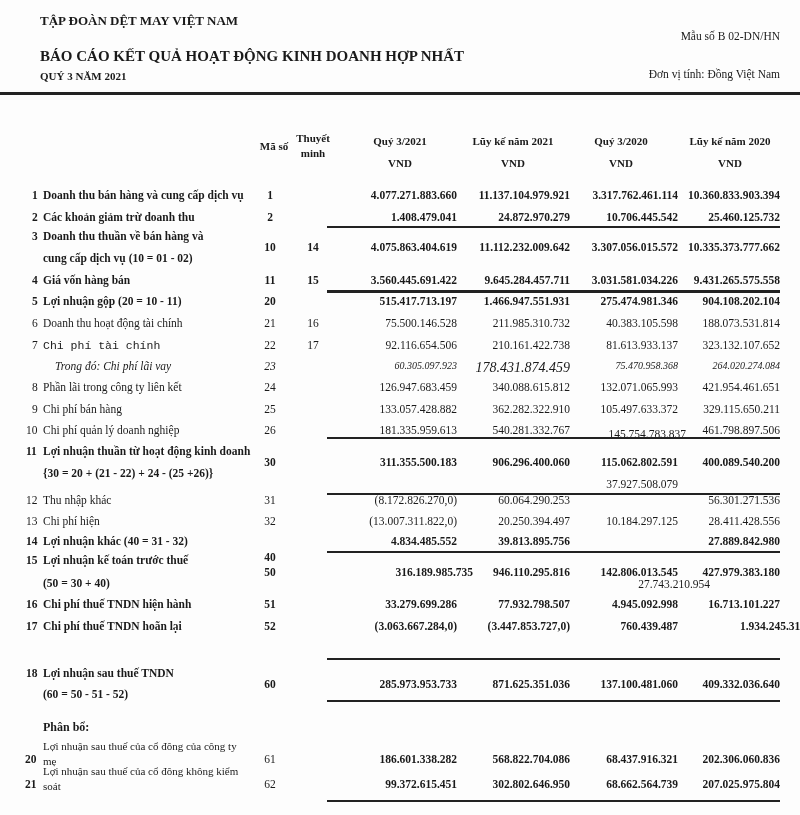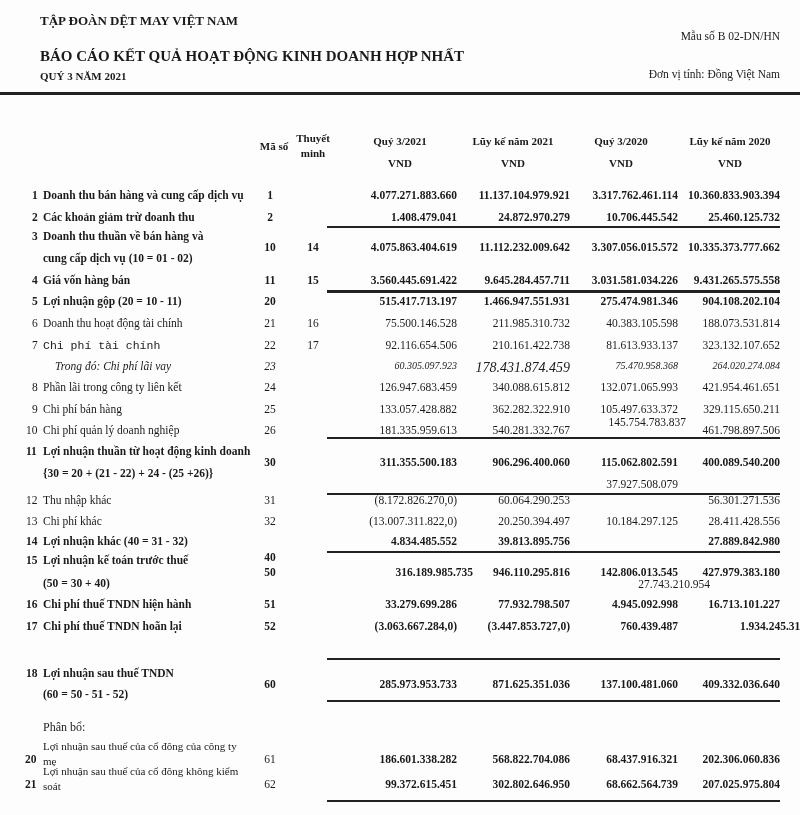--- a/index.html
+++ b/index.html
@@ -1,19 +1,19 @@
 <!DOCTYPE html>
 <html><head>
 <meta charset="utf-8">
 <style>
   html, body { margin:0; padding:0; background:#fdfdfd; }
   body { width:800px; height:815px; position:relative; overflow:hidden;
          font-family:"Liberation Serif", "DejaVu Serif", serif; color:#1a1a1a; }
   .abs { position:absolute; white-space:nowrap; }
-  .b { font-weight:normal; }
+  .b { font-weight:bold; }
   .company { left:40px; top:13px; font-size:13px; font-weight:bold; }
   .report-title { left:40px; top:48px; font-size:15px; font-weight:bold; }
   .period { left:40px; top:70px; font-size:11px; font-weight:bold; }
   .form-no { right:20px; top:30px; font-size:11.5px; }
   .unit { right:20px; top:68px; font-size:11.5px; }
   .top-rule { left:0; top:92px; width:800px; height:3px; background:#222; }
 
   .hdr { font-size:11px; font-weight:bold; text-align:center; }
   .col-h { width:130px; }
 
@@ -144,21 +144,21 @@
       <div class="abs num" style="left:440px;top:403px;">362.282.322.910</div>
       <div class="abs num" style="left:548px;top:403px;">105.497.633.372</div>
       <div class="abs num" style="left:650px;top:403px;">329.115.650.211</div>
     </div>
     <div>
       <div class="abs row-label" style="left:26px;top:424px;">10</div>
       <div class="abs row-label" style="left:43px;top:424px;">Chi phí quản lý doanh nghiệp</div>
       <div class="abs code" style="left:255px;top:424px;">26</div>
       <div class="abs num" style="left:327px;top:424px;">181.335.959.613</div>
       <div class="abs num" style="left:440px;top:424px;">540.281.332.767</div>
-      <div class="abs num" style="left:548px;top:416px;padding-left:8px;">145.754.783.837</div>
+      <div class="abs num" style="left:548px;top:428px;padding-left:8px;">145.754.783.837</div>
       <div class="abs num" style="left:650px;top:424px;">461.798.897.506</div>
     </div>
     <div>
       <div class="abs row-label" style="left:26px;top:445px;font-weight:bold;">11</div>
       <div class="abs row-label" style="left:43px;top:445px;font-weight:bold;">Lợi nhuận thuần từ hoạt động kinh doanh</div>
       <div class="abs row-label" style="left:43px;top:467px;font-weight:bold;">{30 = 20 + (21 - 22) + 24 - (25 +26)}</div>
       <div class="abs code" style="left:255px;top:456px;font-weight:bold;">30</div>
       <div class="abs num" style="left:327px;top:456px;font-weight:bold;">311.355.500.183</div>
       <div class="abs num" style="left:440px;top:456px;font-weight:bold;">906.296.400.060</div>
       <div class="abs num" style="left:548px;top:456px;font-weight:bold;">115.062.802.591</div>
@@ -168,21 +168,21 @@
       <div class="abs row-label" style="left:26px;top:494px;">12</div>
       <div class="abs row-label" style="left:43px;top:494px;">Thu nhập khác</div>
       <div class="abs code" style="left:255px;top:494px;">31</div>
       <div class="abs num" style="left:327px;top:494px;">(8.172.826.270,0)</div>
       <div class="abs num" style="left:440px;top:494px;">60.064.290.253</div>
       <div class="abs num" style="left:548px;top:478px;">37.927.508.079</div>
       <div class="abs num" style="left:650px;top:494px;">56.301.271.536</div>
     </div>
     <div>
       <div class="abs row-label" style="left:26px;top:515px;">13</div>
-      <div class="abs row-label" style="left:43px;top:515px;">Chi phí khác</div>
+      <div class="abs row-label" style="left:43px;top:515px;">Chi phí hiện</div>
       <div class="abs code" style="left:255px;top:515px;">32</div>
       <div class="abs num" style="left:327px;top:515px;">(13.007.311.822,0)</div>
       <div class="abs num" style="left:440px;top:515px;">20.250.394.497</div>
       <div class="abs num" style="left:548px;top:515px;">10.184.297.125</div>
       <div class="abs num" style="left:650px;top:515px;">28.411.428.556</div>
     </div>
     <div>
       <div class="abs row-label" style="left:26px;top:535px;font-weight:bold;">14</div>
       <div class="abs row-label" style="left:43px;top:535px;font-weight:bold;">Lợi nhuận khác (40 = 31 - 32)</div>
       <div class="abs code" style="left:255px;top:535px;font-weight:bold;margin-top:16px;">40</div>

